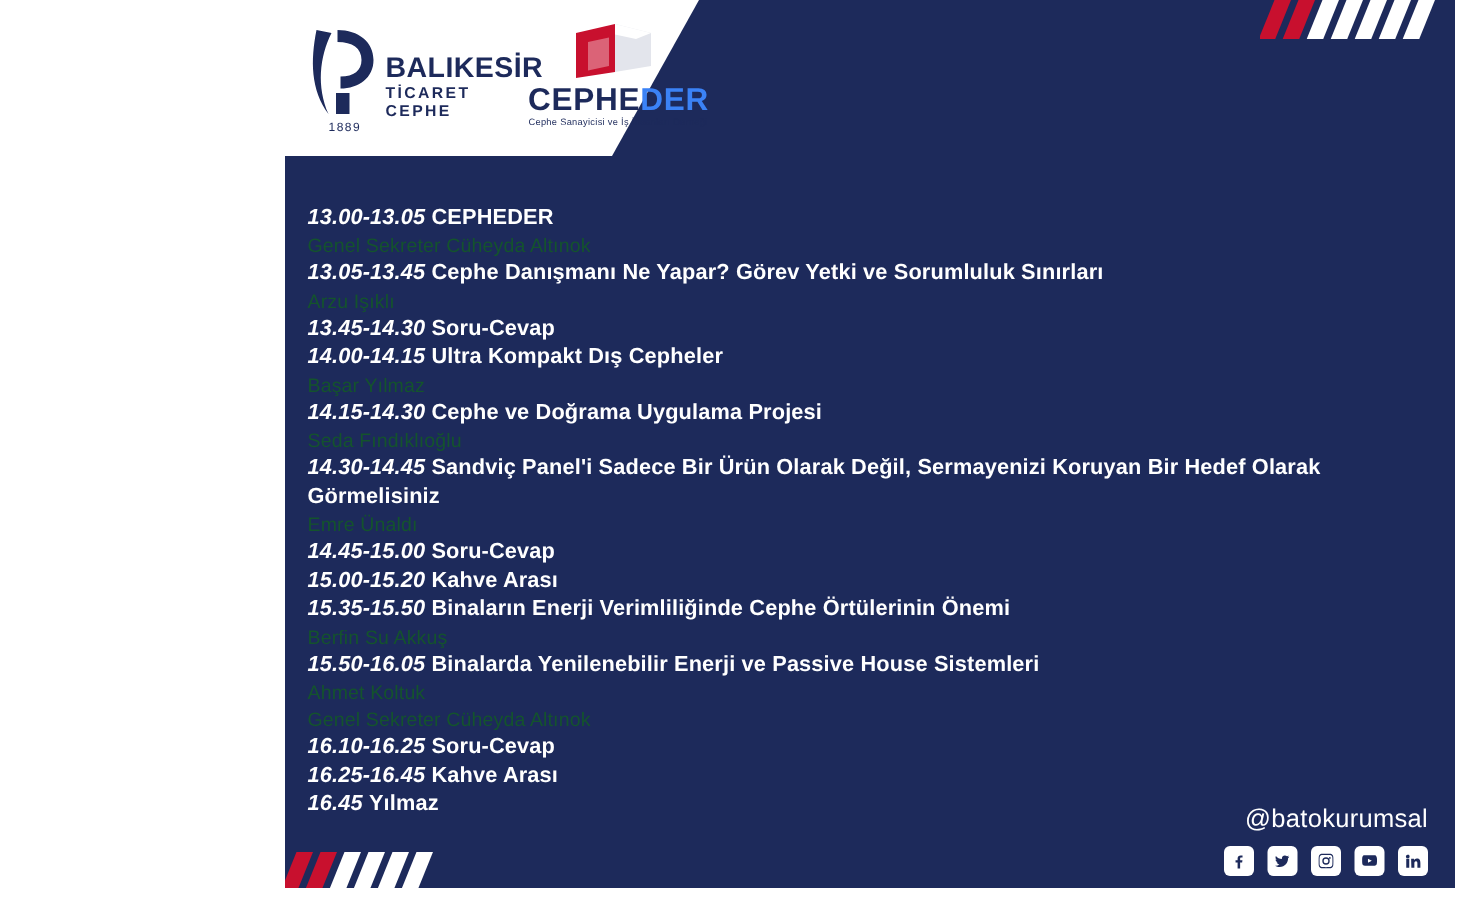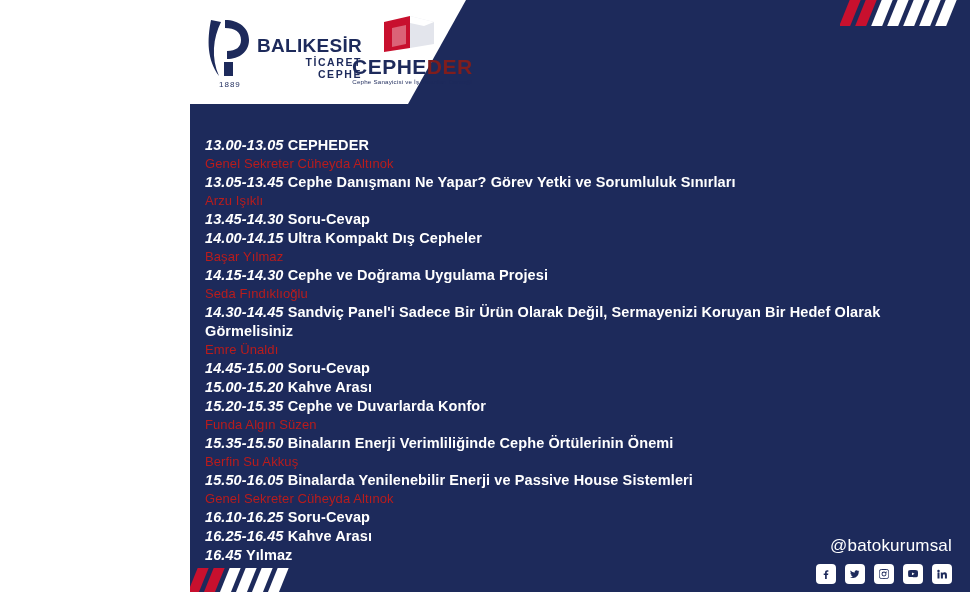--- a/index.html
+++ b/index.html
@@ -77,21 +77,20 @@
     position: absolute;
     left: 0;
     top: 0;
     width: 48px;
     height: 62px;
   }
   .bto-text {
     position: absolute;
     left: 52px;
     top: 18px;
-    text-align: right;
   }
   .bto-title {
     font-size: 19px;
     font-weight: bold;
     color: #1d2a5b;
     letter-spacing: 0.3px;
     line-height: 20px;
   }
   .bto-sub {
     font-size: 10.5px;
@@ -128,21 +127,21 @@
     left: 0;
     top: 42px;
     width: 120px;
     text-align: center;
     font-size: 21px;
     font-weight: bold;
     letter-spacing: 0.5px;
     line-height: 22px;
   }
   .cep-word .c1 { color: #1d2a5b; text-align: right; }
-  .cep-word .c2 { color: #7f1d1d; }
+  .cep-word .c2 { color: #3b82f6; }
   .cep-tag {
     position: absolute;
     left: 0;
     top: 64px;
     width: 120px;
     text-align: center;
     font-size: 6.2px;
     color: #1d2a5b;
     letter-spacing: 0.2px;
   }
@@ -191,21 +190,21 @@
     letter-spacing: 0.1px;
   }
   .entry-title .t-time {
     font-weight: bold;
     font-style: italic;
   }
   .entry-title .t-name {
     font-style: normal;
   }
   .entry-speaker {
-    color: #b91c1c;
+    color: #14532d;
     font-size: 13px;
     font-weight: normal;
     line-height: 18px;
     letter-spacing: 0.1px;
   }
 
   
   .social-handle {
     position: absolute;
     right: 28px;
@@ -338,37 +337,31 @@
       </div>
     </div>
     <div class="entry">
       <div class="entry-title">
         <span class="t-time">15.00-15.20</span>
         <span class="t-name">Kahve Arası</span>
       </div>
     </div>
     <div class="entry">
       <div class="entry-title">
-        <span class="t-time">15.20-15.35</span>
-        <span class="t-name">Cephe ve Duvarlarda Konfor</span>
-      </div>
-      <div class="entry-speaker">Funda Algın Süzen</div>
-    </div>
-    <div class="entry">
-      <div class="entry-title">
         <span class="t-time">15.35-15.50</span>
         <span class="t-name">Binaların Enerji Verimliliğinde Cephe Örtülerinin Önemi</span>
       </div>
       <div class="entry-speaker">Berfin Su Akkuş</div>
     </div>
     <div class="entry">
       <div class="entry-title">
         <span class="t-time">15.50-16.05</span>
         <span class="t-name">Binalarda Yenilenebilir Enerji ve Passive House Sistemleri</span>
       </div>
+      <div class="entry-speaker">Ahmet Koltuk</div>
     </div>
     <div class="entry">
       <div class="entry-speaker">Genel Sekreter Cüheyda Altınok</div>
     </div>
     <div class="entry">
       <div class="entry-title">
         <span class="t-time">16.10-16.25</span>
         <span class="t-name">Soru-Cevap</span>
       </div>
     </div>

